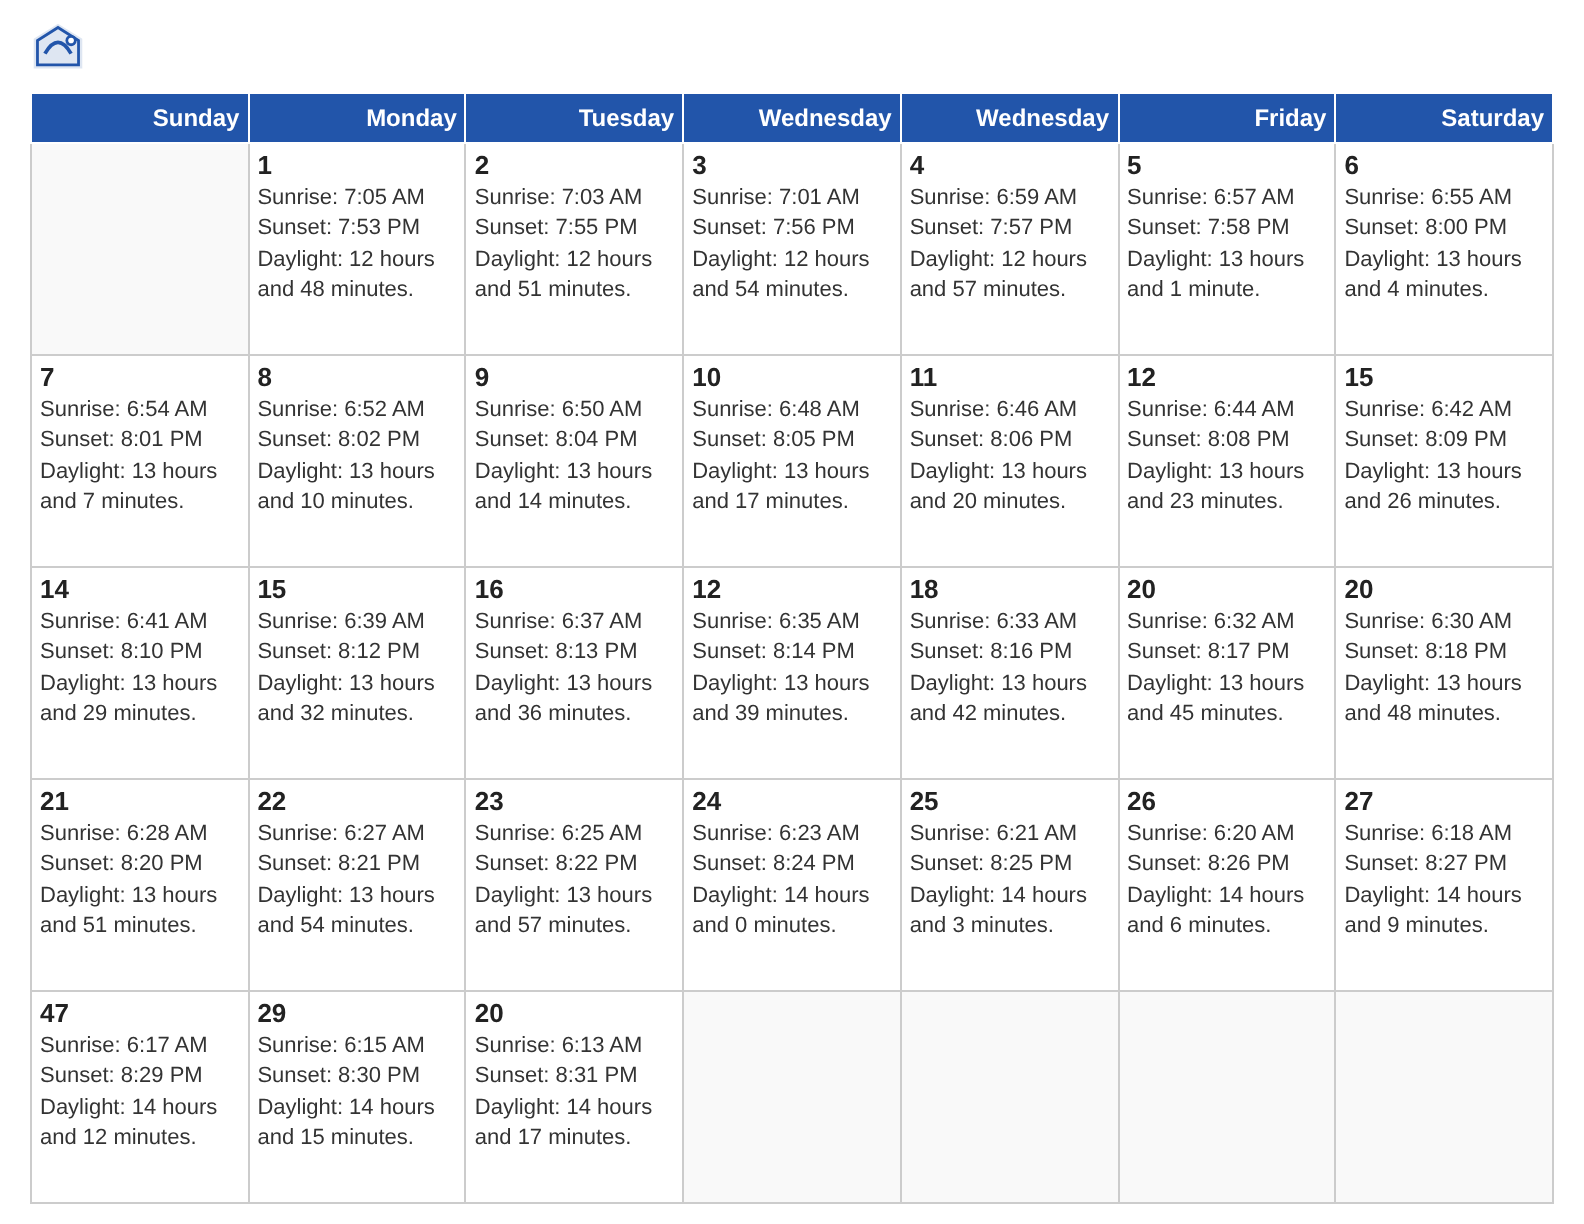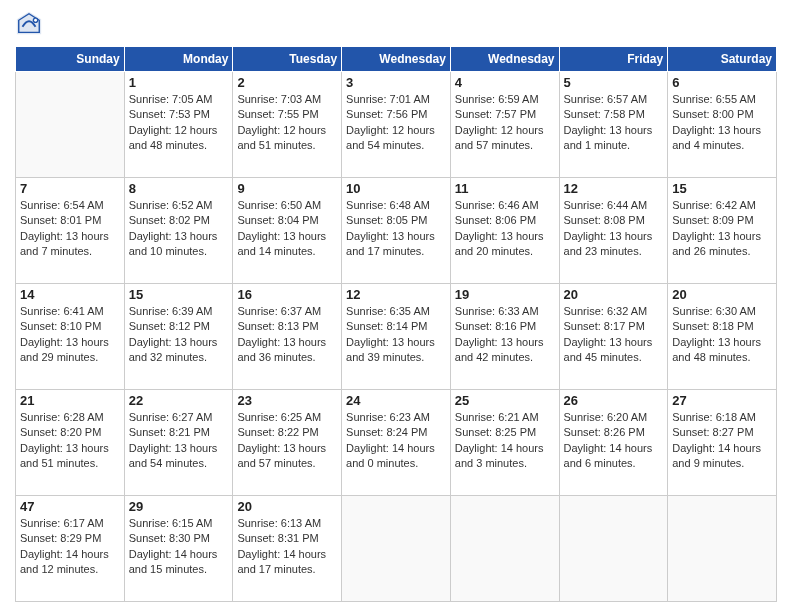--- a/index.html
+++ b/index.html
@@ -237,21 +237,21 @@
             Sunrise: 6:37 AM<br>Sunset: 8:13 PM<br>Daylight: 13 hours and 36 minutes.
           </div>
         </td>
           <td>
           <span class="day-number">12</span>
           <div class="day-info">
             Sunrise: 6:35 AM<br>Sunset: 8:14 PM<br>Daylight: 13 hours and 39 minutes.
           </div>
         </td>
           <td>
-          <span class="day-number">19</span>
+          <span class="day-number">18</span>
           <div class="day-info">
             Sunrise: 6:33 AM<br>Sunset: 8:16 PM<br>Daylight: 13 hours and 42 minutes.
           </div>
         </td>
           <td>
           <span class="day-number">20</span>
           <div class="day-info">
             Sunrise: 6:32 AM<br>Sunset: 8:17 PM<br>Daylight: 13 hours and 45 minutes.
           </div>
         </td>

